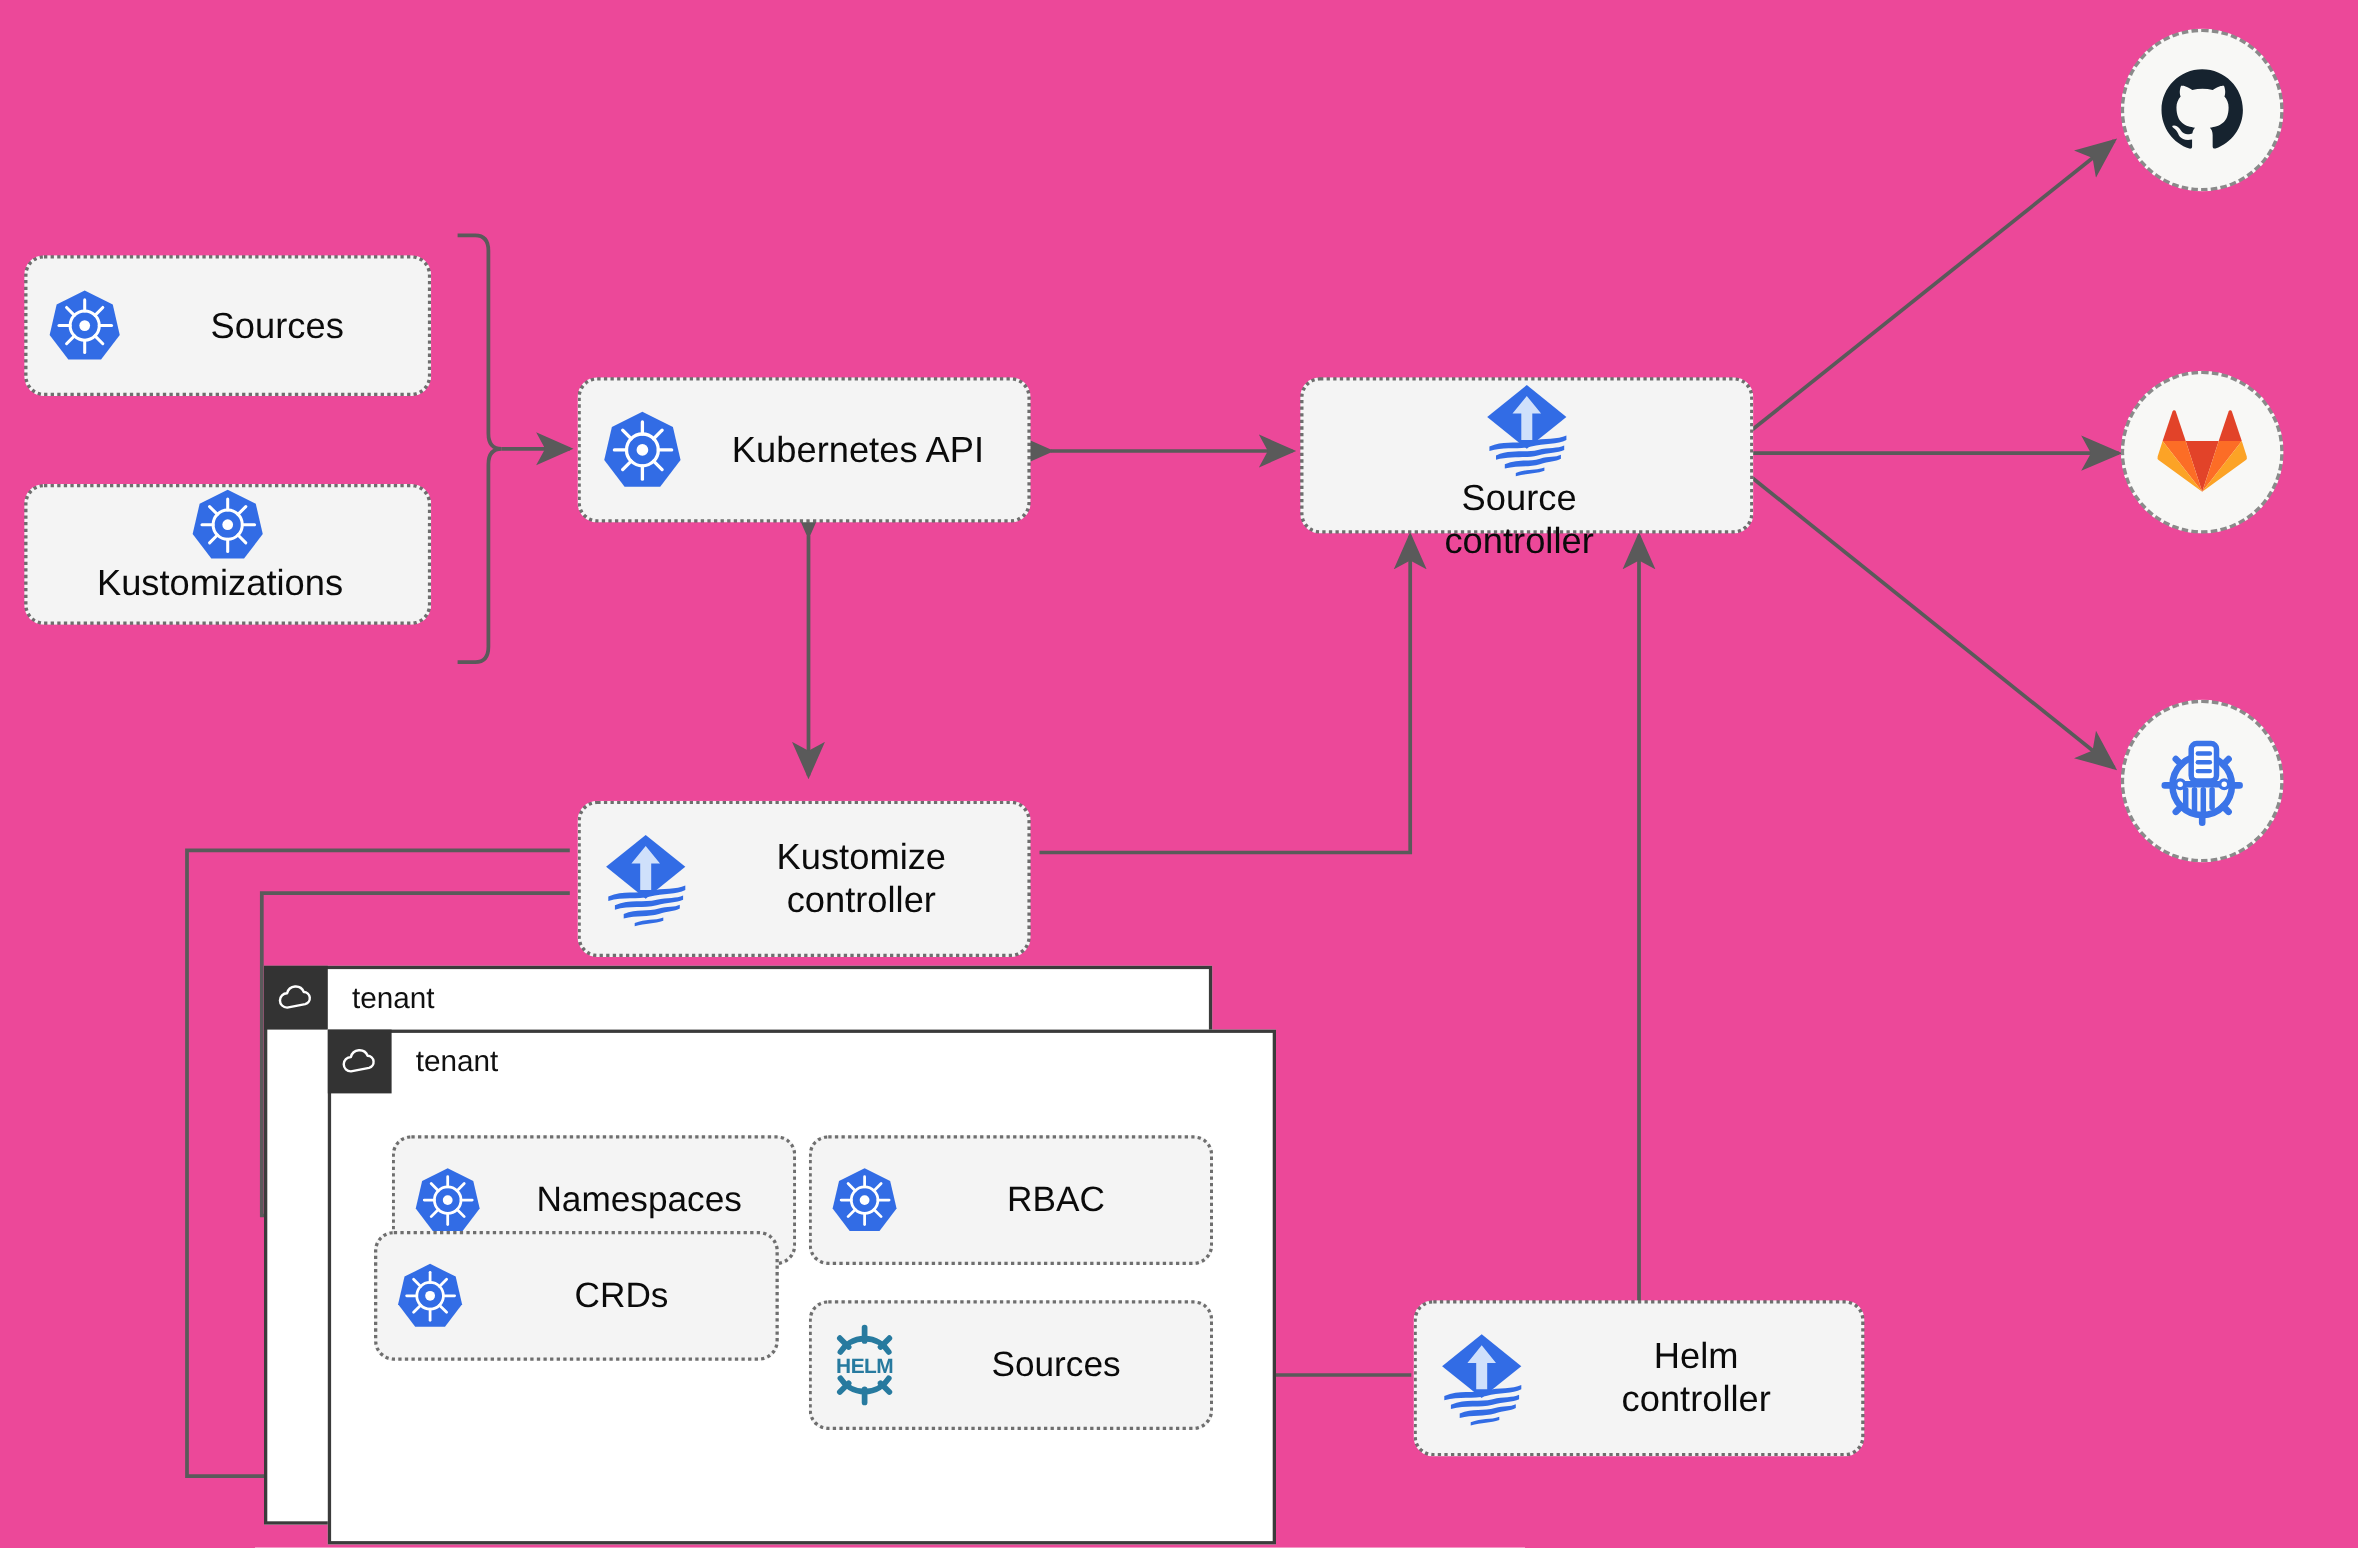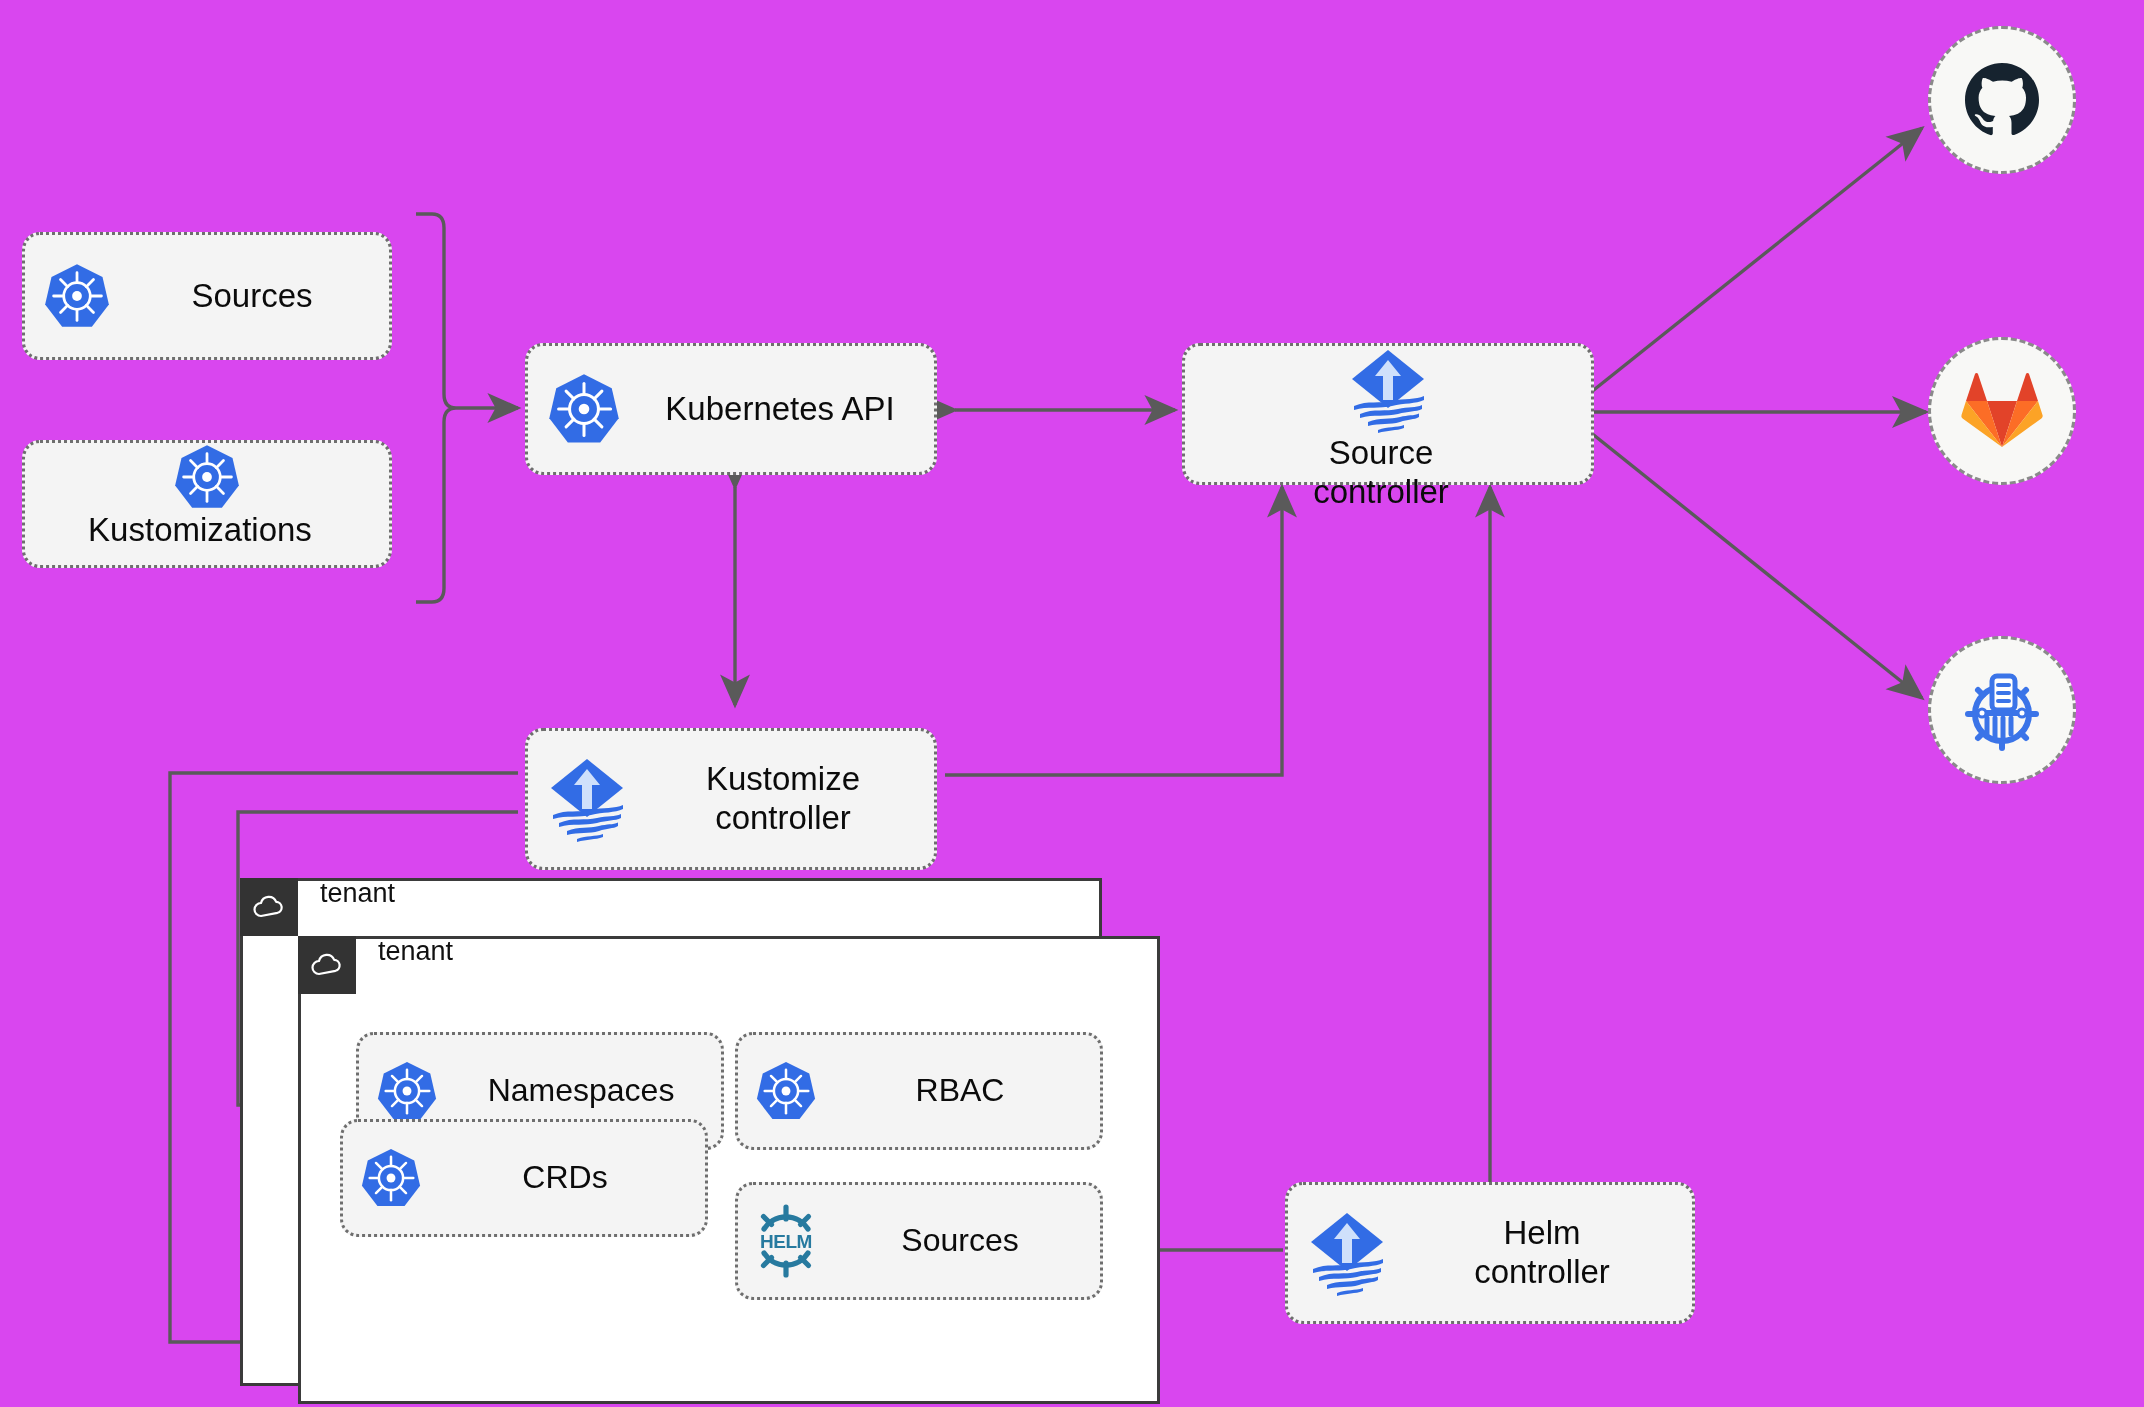--- a/index.html
+++ b/index.html
@@ -1,17 +1,17 @@
 <!DOCTYPE html>
 <html><head>
 <meta charset="utf-8">
 <style>
   html,body{margin:0;padding:0;background:#ffffff;}
   body{font-family:"Liberation Sans", sans-serif;}
-  #stage{position:relative;width:2144px;height:1407px;background:#d946ef;overflow:hidden;}
+  #stage{position:relative;width:2144px;height:1407px;background:#ec4899;overflow:hidden;}
 
   
   .node{
     position:absolute;
     background:#f4f4f4;
     border:3px dotted #6e6e6e;
     border-radius:18px;
     display:flex;align-items:center;
     box-sizing:border-box;
   }
@@ -28,21 +28,21 @@
     position:absolute;width:148px;height:148px;border-radius:50%;
     background:#f8f8f6;border:3px dashed #8a8a8a;
     display:flex;align-items:center;justify-content:center;box-sizing:border-box;
   }
 
   
   .tenant{
     position:absolute;background:#ffffff;border:3px solid #3b3b3b;box-sizing:border-box;
   }
   .tenant-tab{
-    position:absolute;top:-3px;left:-3px;height:58px;display:flex;
+    position:absolute;top:-3px;left:-3px;height:58px;display:flex;align-items:center;
   }
   .tenant-tab .sq{
     width:58px;height:58px;background:#333333;display:flex;align-items:center;justify-content:center;
   }
   .tenant-tab .tname{
     color:#111;font-size:27px;padding-left:22px;white-space:nowrap;
   }
 
   svg.wires{position:absolute;left:0;top:0;width:2144px;height:1407px;pointer-events:none;}
 </style>

